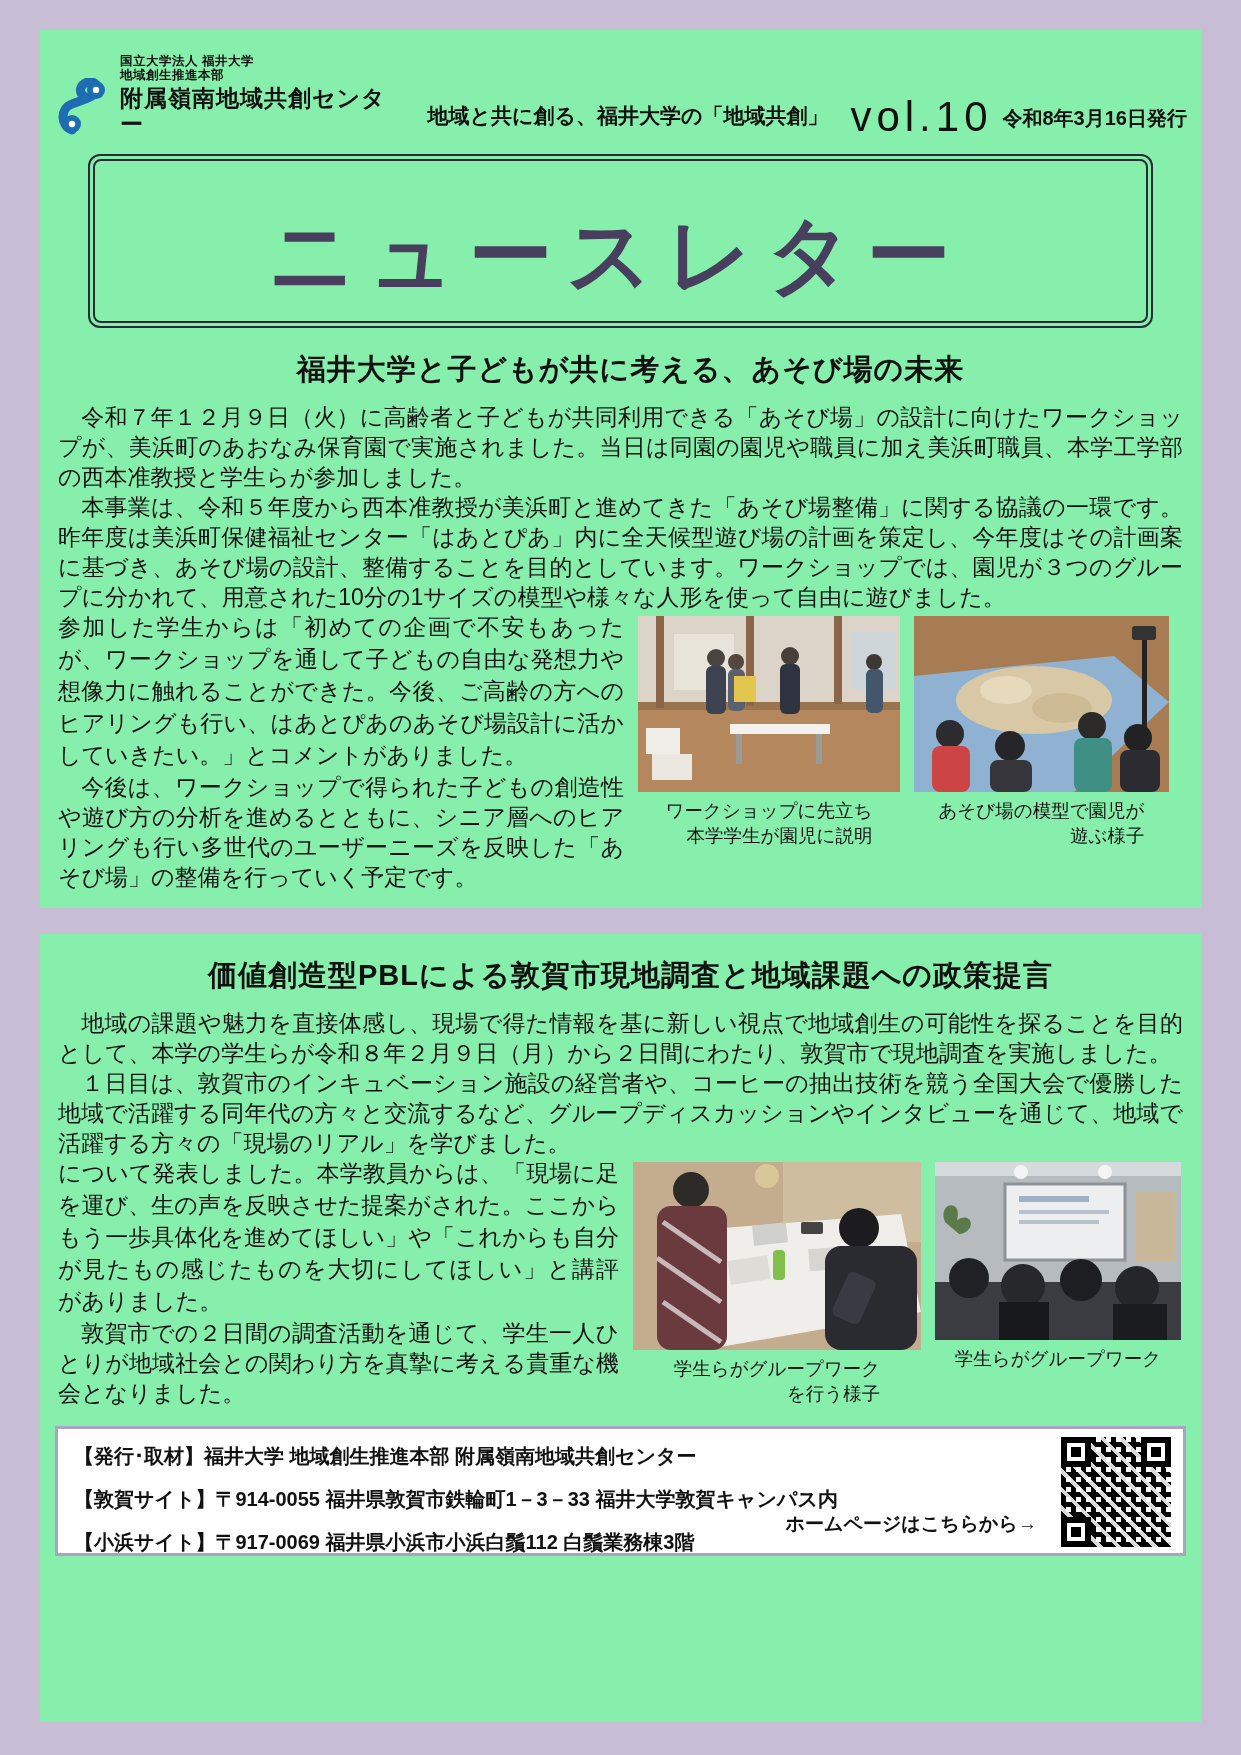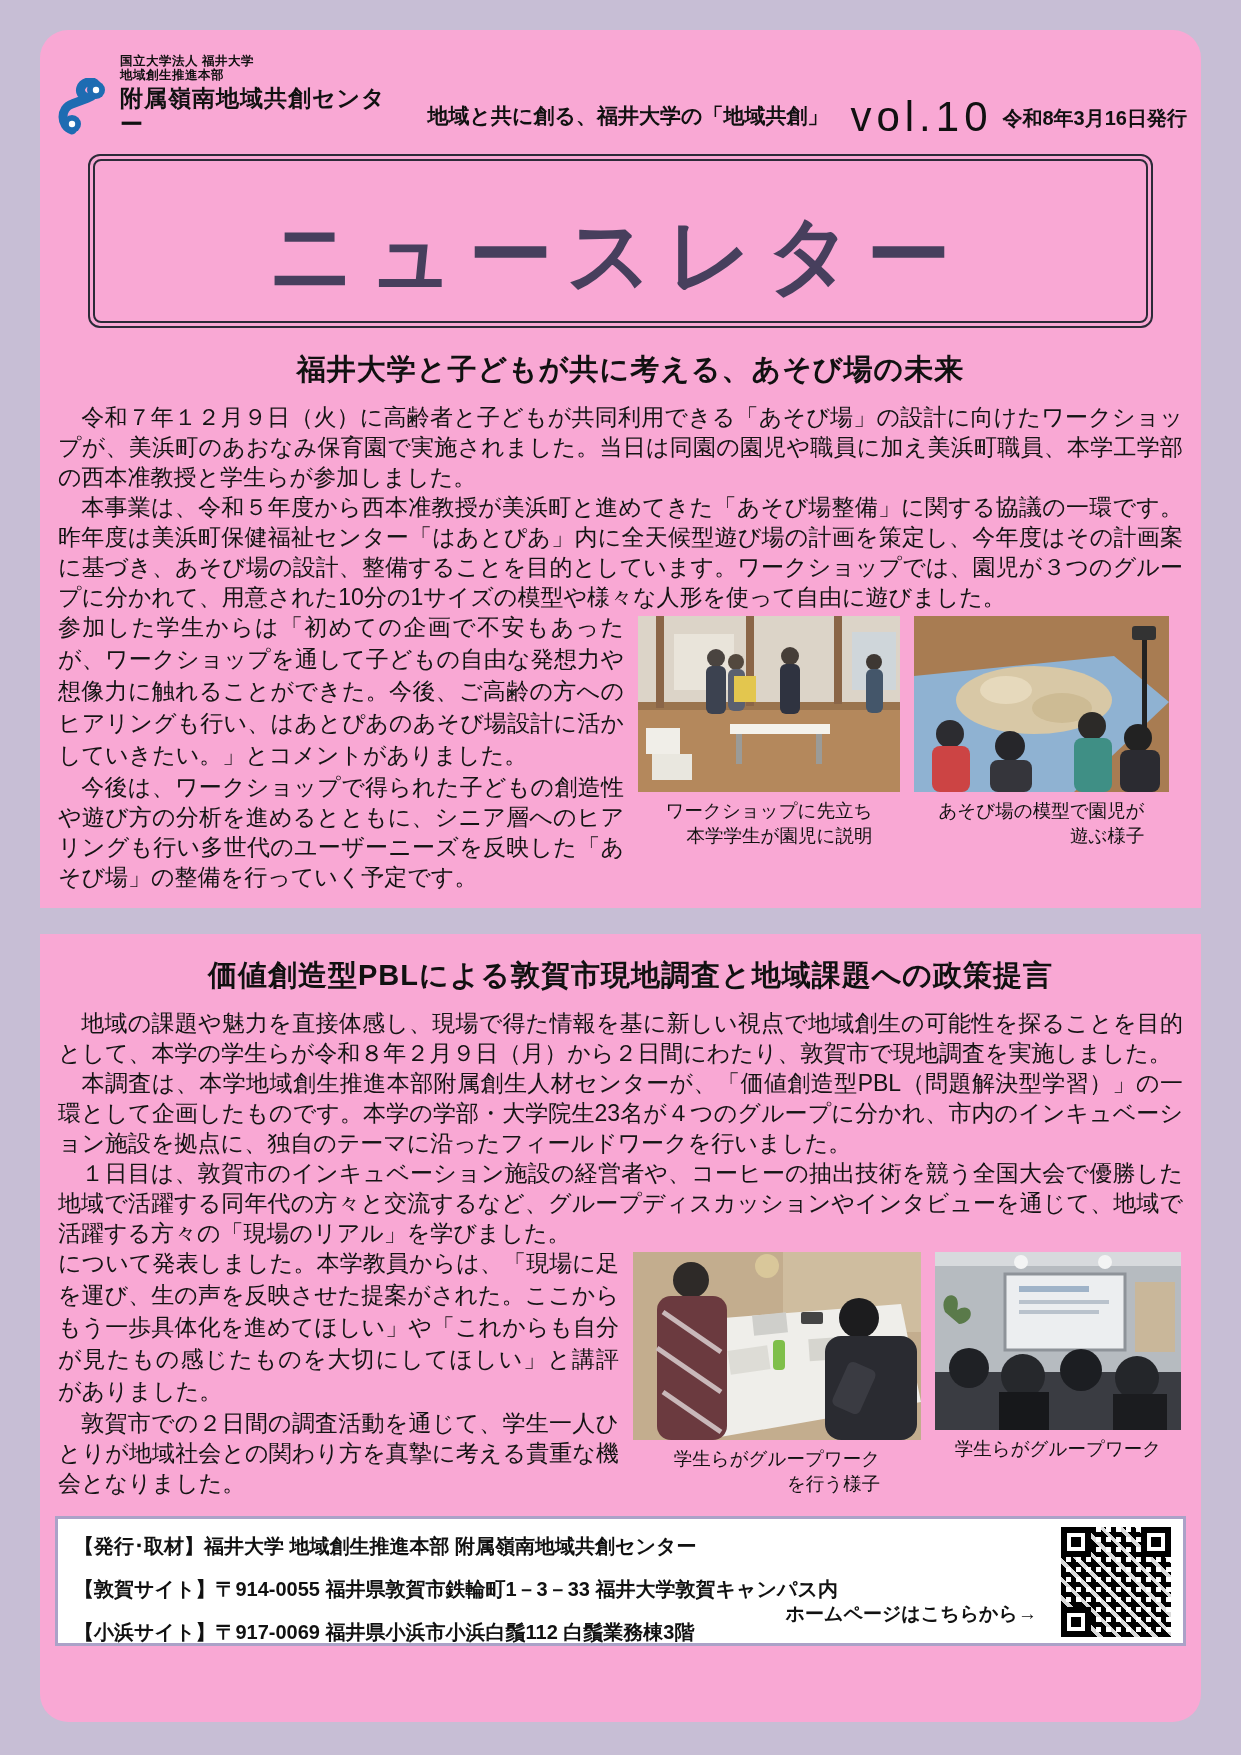--- a/index.html
+++ b/index.html
@@ -1,18 +1,18 @@
 <!DOCTYPE html>
 <html><head>
 <meta charset="utf-8">
 <style>
   html,body{margin:0;padding:0;background:#c7bed5;}
   .page{position:relative;width:1241px;height:1755px;background:#c7bed5;overflow:hidden;
         font-family:"Liberation Sans","DejaVu Sans",sans-serif;color:#111;}
-  .sheet{position:absolute;left:40px;top:30px;width:1161px;height:1692px;background:#f9a8d4;border-radius:28px;}
+  .sheet{position:absolute;left:40px;top:30px;width:1161px;height:1692px;background:#86efac;}
 
   
   .hdr{display:flex;align-items:flex-end;margin:24px 14px 0 18px;}
   .logo{width:54px;height:60px;flex:0 0 auto;}
   .orgblock{margin-left:8px;line-height:1.15;}
   .org-small{font-size:12.5px;font-weight:bold;letter-spacing:.5px;}
   .org-name{font-size:23px;font-weight:bold;margin-top:2px;letter-spacing:1px;}
   .tagline{font-size:21px;font-weight:bold;margin-left:36px;margin-bottom:8px;white-space:nowrap;}
   .vol{font-size:42px;font-weight:500;letter-spacing:5px;margin-left:22px;line-height:1;margin-bottom:0px;white-space:nowrap;}
   .issue{font-size:20px;font-weight:bold;margin-left:10px;margin-bottom:6px;white-space:nowrap;}
@@ -147,21 +147,20 @@
       <p class="wrapstart">参加した学生からは「初めての企画で不安もあったが、ワークショップを通して子どもの自由な発想力や想像力に触れることができた。今後、ご高齢の方へのヒアリングも行い、はあとぴあのあそび場設計に活かしていきたい。」とコメントがありました。</p>
       <p>　今後は、ワークショップで得られた子どもの創造性や遊び方の分析を進めるとともに、シニア層へのヒアリングも行い多世代のユーザーニーズを反映した「あそび場」の整備を行っていく予定です。</p>
       <div class="clear"></div>
     </div>
 
     <div class="divider"></div>
 
     <div class="a-title">価値創造型PBLによる敦賀市現地調査と地域課題への政策提言</div>
     <div class="a-body">
       <p>　地域の課題や魅力を直接体感し、現場で得た情報を基に新しい視点で地域創生の可能性を探ることを目的として、本学の学生らが令和８年２月９日（月）から２日間にわたり、敦賀市で現地調査を実施しました。</p>
-      <p>　本調査は、本学地域創生推進本部附属創生人材センターが、「価値創造型PBL（問題解決型学習）」の一環として企画したものです。本学の学部・大学院生23名が４つのグループに分かれ、市内のインキュベーション施設を拠点に、独自のテーマに沿ったフィールドワークを行いました。</p>
       <p>　１日目は、敦賀市のインキュベーション施設の経営者や、コーヒーの抽出技術を競う全国大会で優勝した地域で活躍する同年代の方々と交流するなど、グループディスカッションやインタビューを通じて、地域で活躍する方々の「現場のリアル」を学びました。</p>
       <div class="photos photos2">
         <div class="photorow">
           <div class="photobox">
             <svg width="288" height="188" viewBox="0 0 288 188" aria-hidden="true">
               <rect width="288" height="188" fill="#c3ad8e"></rect>
               <rect x="150" y="0" width="138" height="80" fill="#cfbd9f"></rect>
               <polygon points="40,70 268,52 288,150 70,188" fill="#efeeea"></polygon>
               <rect x="120" y="62" width="34" height="20" fill="#cfcfcb" transform="rotate(-6 137 72)"></rect>
               <rect x="96" y="96" width="40" height="24" fill="#dddcd6" transform="rotate(-8 116 108)"></rect>

